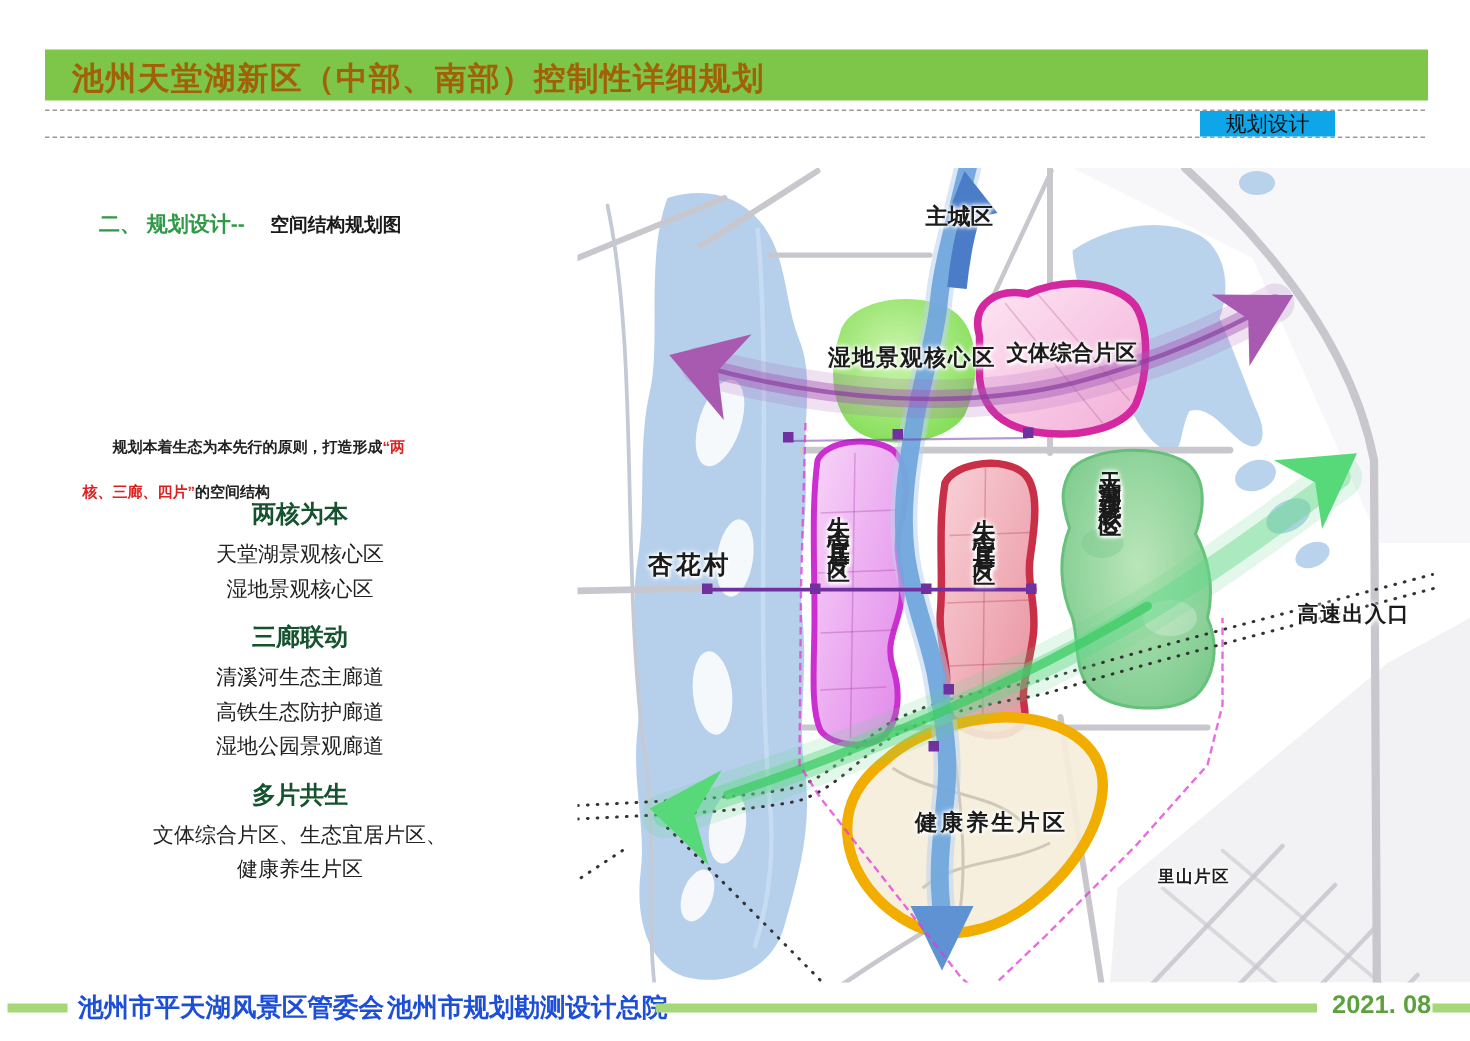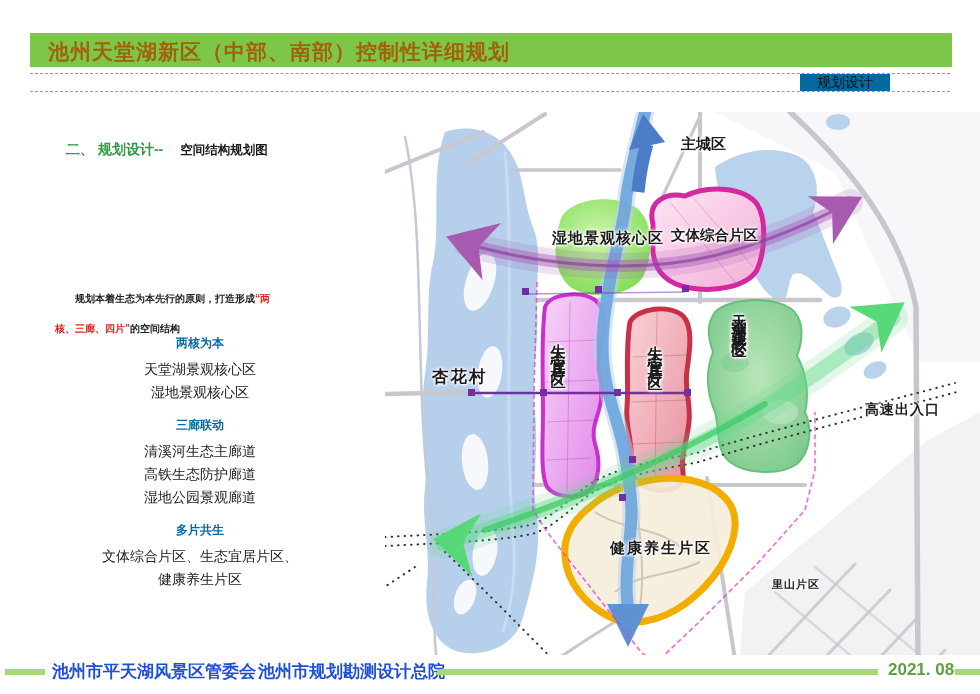--- a/index.html
+++ b/index.html
@@ -2,31 +2,31 @@
 <html><head>
 <meta charset="utf-8">
 <style>
   html,body{margin:0;padding:0;background:#e8e8e8;font-family:"Liberation Sans",sans-serif;}
   #page{position:relative;width:980px;height:694px;background:#ffffff;overflow:hidden;margin:0 auto;}
   .abs{position:absolute;}
   
   #header-bar{left:30px;top:33px;width:922px;height:34px;background:#7ec64a;}
   #header-title{left:48px;top:38px;font-size:21px;font-weight:bold;color:#a16207;letter-spacing:1px;white-space:nowrap;}
   .dash-line{left:30px;width:920px;height:0;border-top:1px dashed #9a9a9a;}
-  #corner-label{left:800px;top:74px;width:90px;height:17px;line-height:17px;background:#0369a1;text-align:center;font-size:14px;color:#111;}
+  #corner-label{left:800px;top:74px;width:90px;height:17px;line-height:17px;background:#0ea5e9;text-align:center;font-size:14px;color:#111;}
   
   #section-heading{left:66px;top:141px;font-size:14px;font-weight:bold;white-space:nowrap;}
   #section-heading .green{color:#2f9a47;}
   #section-heading .black{color:#1a1a1a;font-size:12.5px;margin-left:17px;}
   #intro{left:55px;top:284px;width:305px;font-size:10px;line-height:30px;color:#222;font-weight:600;}
   #intro .ind{text-indent:2em;}
   #intro .red{color:#dd2222;font-weight:bold;}
   #structure-list{left:40px;top:334px;width:320px;text-align:center;color:#222;}
   .group{margin-bottom:12px;}
-  .group-title{font-size:12px;font-weight:bold;color:#0369a1;margin-bottom:5px;line-height:19px;}
+  .group-title{font-size:16px;font-weight:bold;color:#14532d;margin-bottom:5px;line-height:19px;}
   .group-item{font-size:14px;line-height:23px;font-weight:500;}
   
   .mlabel{position:absolute;font-weight:bold;color:#1b1b1b;white-space:nowrap;
     text-shadow:0 0 3px #fff,0 0 3px #fff,0 0 5px #fff,1px 1px 2px #fff;}
   .mlabel-v{writing-mode:vertical-rl;text-orientation:upright;}
   
   .fbar{background:#a6d778;height:6px;top:669px;}
   .ftext{top:660px;font-size:17px;font-weight:bold;color:#1d4ed8;white-space:nowrap;}
 </style>
 </head>
@@ -211,21 +211,21 @@
         <rect x="210" y="174" width="7" height="7"></rect>
         <rect x="297" y="173" width="7" height="7"></rect>
         <rect x="244" y="344" width="7" height="7"></rect>
         <rect x="234" y="382" width="7" height="7"></rect>
       </g>
     </g>
 
     <path fill="none" stroke="#e23ad6" stroke-width="1.6" stroke-dasharray="5,3" opacity="0.75" d="M 152,170 L 149,280 L 148,398 L 162,420 L 256,540 L 270,552 L 312,512 L 372,452 L 420,398 L 430,358 L 430,300"></path>
   </svg>
 
-  <div class="mlabel" style="left:681px;top:135px;font-size:15px;">主城区</div>
+  <div class="mlabel" style="left:617px;top:135px;font-size:15px;">主城区</div>
   <div class="mlabel" style="left:552px;top:229px;font-size:15px;letter-spacing:1px;">湿地景观核心区</div>
   <div class="mlabel" style="left:671px;top:226px;font-size:14.5px;text-align:center;">文体综合片区</div>
   <div class="mlabel mlabel-v" style="left:548px;top:332px;font-size:15px;letter-spacing:6px;">生态宜居片区</div>
   <div class="mlabel mlabel-v" style="left:645px;top:334px;font-size:15px;letter-spacing:6px;">生态宜居片区</div>
   <div class="mlabel mlabel-v" style="left:729px;top:303px;font-size:15px;letter-spacing:4px;">天堂湖景观核心区</div>
   <div class="mlabel" style="left:432px;top:366px;font-size:16.5px;letter-spacing:2px;">杏花村</div>
   <div class="mlabel" style="left:865px;top:401px;font-size:14px;letter-spacing:1px;">高速出入口</div>
   <div class="mlabel" style="left:610px;top:539px;font-size:15px;letter-spacing:2px;">健康养生片区</div>
   <div class="mlabel" style="left:772px;top:577px;font-size:11px;letter-spacing:1px;">里山片区</div>
 

